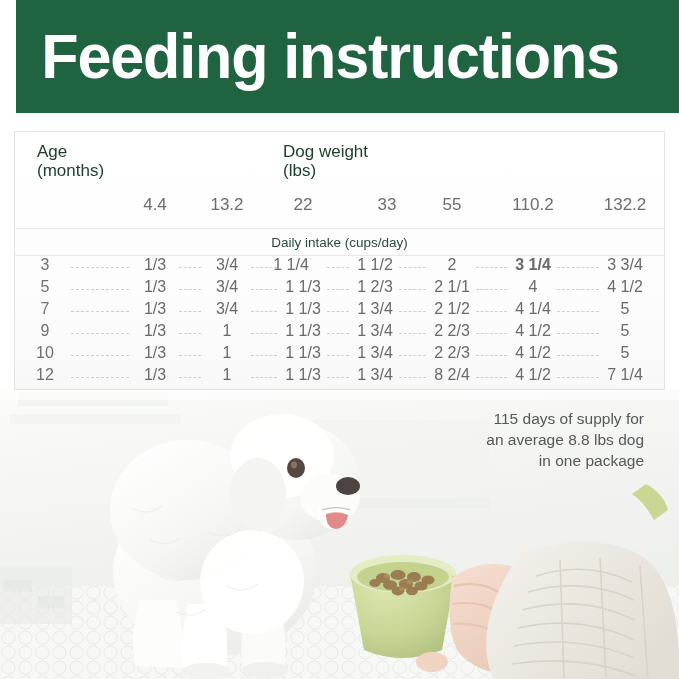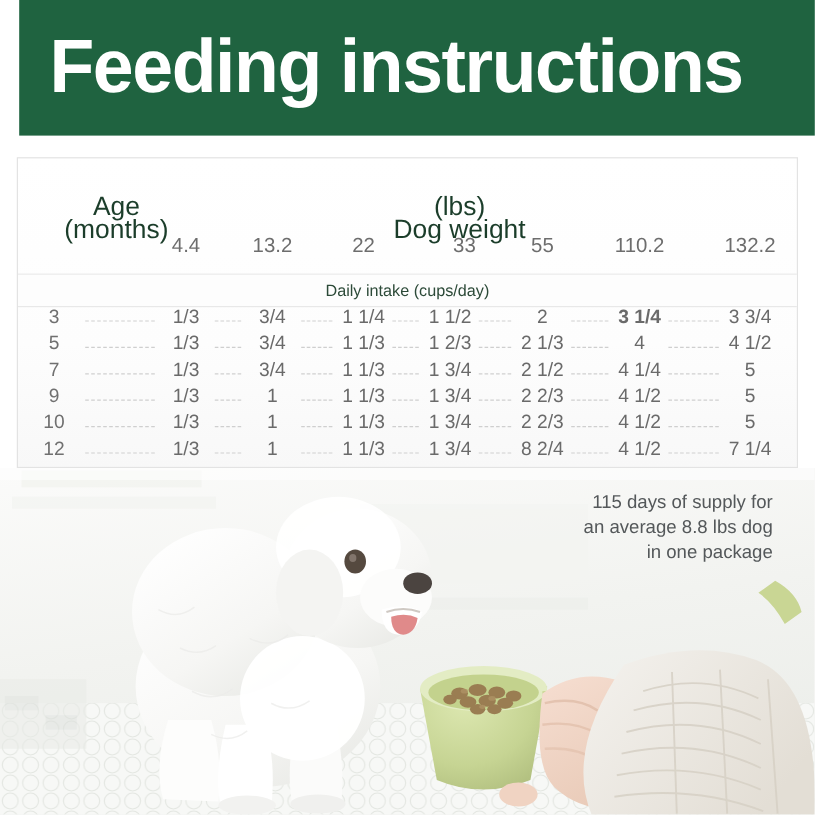--- a/index.html
+++ b/index.html
@@ -34,26 +34,25 @@
     position:absolute; left:14px; top:131px; width:651px; height:259px;
     border:1px solid #e3e3e3;
     background:linear-gradient(180deg,#ffffff 0%,#fdfdfd 60%,#f8f8f8 100%);
   }
 
   .hdr-row {
     position:relative; height:63px;
   }
   .hdr-age, .hdr-dogw {
     position:absolute;
-    text-align:center;
+    text-align:left;
     color:#1b3d2a;
-    font-size:22px;
+    font-size:17px;
     line-height:19px;
     top:10px;
-    margin-top:20px;
   }
   .hdr-age { left:22px; width:120px; }
   .hdr-dogw { left:268px; width:200px; }
 
   .weights-row {
     position:relative; height:33px;
   }
   .wcell {
     position:absolute;
     top:0;
@@ -121,22 +120,22 @@
 </div>
 
 <div class="table-panel">
 
   <div class="hdr-row">
     <div class="hdr-age">
       <div>Age</div>
       <div>(months)</div>
     </div>
     <div class="hdr-dogw">
+      <div>Dog weight</div>
       <div>(lbs)</div>
-      <div>Dog weight</div>
     </div>
   </div>
 
   <div class="weights-row" id="weights-row">
       <div class="wcell" style="left: 100px; width: 80px;">4.4</div>
       <div class="wcell" style="left: 172px; width: 80px;">13.2</div>
       <div class="wcell" style="left: 248px; width: 80px;">22</div>
       <div class="wcell" style="left: 332px; width: 80px;">33</div>
       <div class="wcell" style="left: 397px; width: 80px; text-align: center;">55</div>
       <div class="wcell" style="left: 478px; width: 80px;">110.2</div>
@@ -150,42 +149,42 @@
   <div class="divider"></div>
 
   <div class="rows-area" id="rows-area">
       <div class="drow">
         <div class="dcell age-cell" style="left: 10px; width: 40px;">3</div>
         <div class="leader" style="left: 56px; width: 58px;"></div>
         <div class="dcell" style="left: 100px; width: 80px;">1/3</div>
         <div class="leader" style="left: 164px; width: 22px;"></div>
         <div class="dcell" style="left: 172px; width: 80px;">3/4</div>
         <div class="leader" style="left: 236px; width: 26px;"></div>
-        <div class="dcell" style="left: 248px; width: 80px;">1 1/4</div>
+        <div class="dcell" style="left: 236px; width: 80px;">1 1/4</div>
         <div class="leader" style="left: 312px; width: 22px;"></div>
         <div class="dcell" style="left: 320px; width: 80px;">1 1/2</div>
         <div class="leader" style="left: 384px; width: 27px;"></div>
         <div class="dcell" style="left: 397px; width: 80px;">2</div>
         <div class="leader" style="left: 461px; width: 31px;"></div>
         <div class="dcell" style="left: 478px; width: 80px; font-weight: bold;">3 1/4</div>
         <div class="leader" style="left: 542px; width: 42px;"></div>
         <div class="dcell" style="left: 570px; width: 80px;">3 3/4</div>
       </div>
       <div class="drow">
         <div class="dcell age-cell" style="left: 10px; width: 40px;">5</div>
         <div class="leader" style="left: 56px; width: 58px;"></div>
         <div class="dcell" style="left: 100px; width: 80px;">1/3</div>
         <div class="leader" style="left: 164px; width: 22px;"></div>
         <div class="dcell" style="left: 172px; width: 80px;">3/4</div>
         <div class="leader" style="left: 236px; width: 26px;"></div>
         <div class="dcell" style="left: 248px; width: 80px;">1 1/3</div>
         <div class="leader" style="left: 312px; width: 22px;"></div>
         <div class="dcell" style="left: 320px; width: 80px;">1 2/3</div>
         <div class="leader" style="left: 384px; width: 27px;"></div>
-        <div class="dcell" style="left: 397px; width: 80px;">2 1/3</div>
+        <div class="dcell" style="left: 397px; width: 80px;">2 1/1</div>
         <div class="leader" style="left: 461px; width: 31px;"></div>
         <div class="dcell" style="left: 478px; width: 80px;">4</div>
         <div class="leader" style="left: 542px; width: 42px;"></div>
         <div class="dcell" style="left: 570px; width: 80px;">4 1/2</div>
       </div>
       <div class="drow">
         <div class="dcell age-cell" style="left: 10px; width: 40px;">7</div>
         <div class="leader" style="left: 56px; width: 58px;"></div>
         <div class="dcell" style="left: 100px; width: 80px;">1/3</div>
         <div class="leader" style="left: 164px; width: 22px;"></div>

